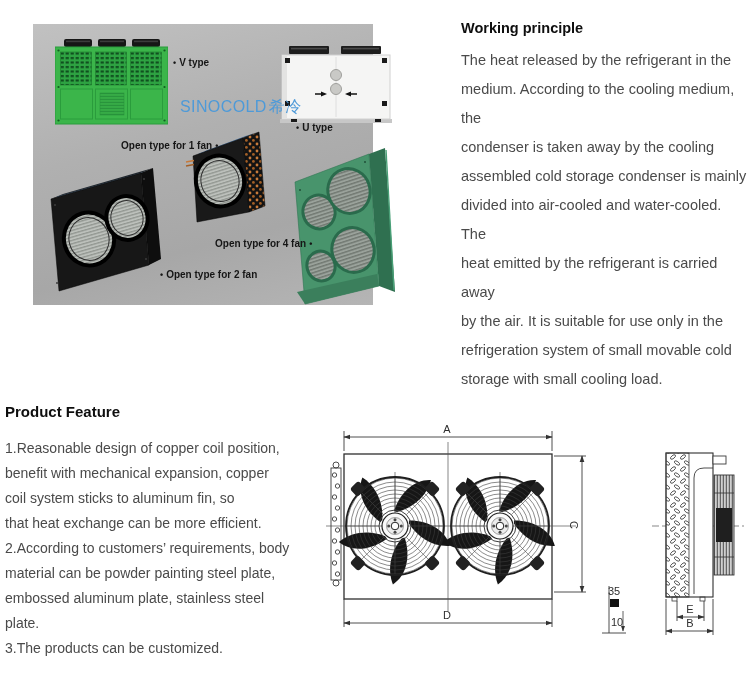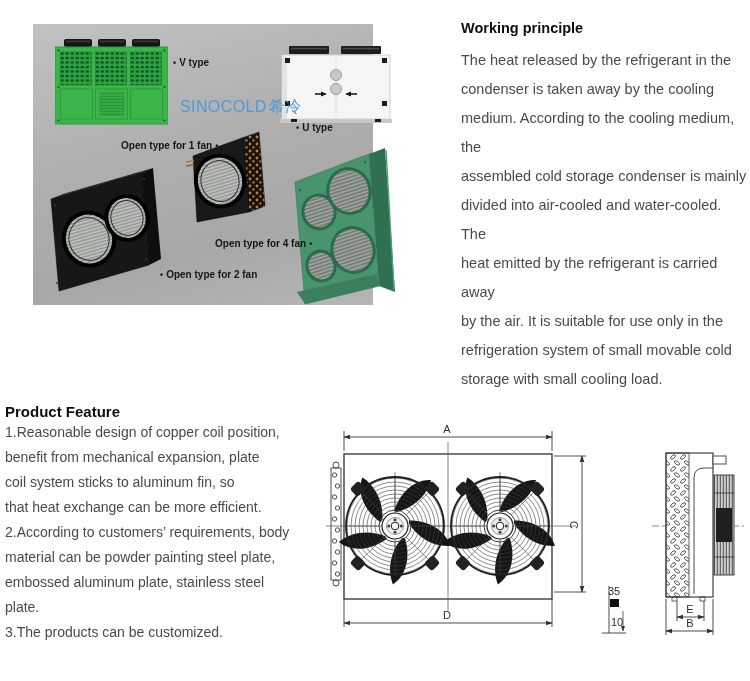--- a/index.html
+++ b/index.html
@@ -17,21 +17,21 @@
   .logo .logo-cjk { margin-left:2px; }
 
   
   .wp { position:absolute; left:461px; top:13px; width:289px; }
   .wp h3 { margin:7px 0 0 0; font-size:14.5px; font-weight:bold; color:#0e0e0e; }
   .wp .lines { margin-top:10px; }
   .wp .tline { font-size:14.5px; line-height:29px; color:#4a4a4a; }
 
   .pf { position:absolute; left:5px; top:400px; width:315px; }
   .pf h3 { margin:3px 0 0 0; font-size:15px; font-weight:bold; color:#0e0e0e; }
-  .pf .lines { }
+  .pf .lines { margin-top:16px; }
   .pf .tline { font-size:14px; line-height:25px; color:#4a4a4a; }
 
   
   .draw { position:absolute; left:320px; top:418px; width:430px; height:255px; }
   .draw text { font-size:11px; fill:#2e2e2e; font-family:"Liberation Sans",sans-serif; }
   .defsvg { position:absolute; width:0; height:0; }
 </style>
 </head>
 <body>
 
@@ -253,36 +253,36 @@
       <span>Open type for 4 fan</span><span class="blt">•</span>
     </div>
 
     <div class="logo"><span class="logo-latin">SINOCOLD</span><span class="logo-cjk">希冷</span></div>
   </div>
 
   <div class="wp">
     <h3>Working principle</h3>
     <div class="lines">
       <div class="tline">The heat released by the refrigerant in the</div>
+      <div class="tline">medium. According to the cooling medium, the</div>
       <div class="tline">condenser is taken away by the cooling</div>
-      <div class="tline">medium. According to the cooling medium, the</div>
       <div class="tline">assembled cold storage condenser is mainly</div>
       <div class="tline">divided into air-cooled and water-cooled. The</div>
       <div class="tline">heat emitted by the refrigerant is carried away</div>
       <div class="tline">by the air. It is suitable for use only in the</div>
       <div class="tline">refrigeration system of small movable cold</div>
       <div class="tline">storage with small cooling load.</div>
     </div>
   </div>
 
   <div class="pf">
     <h3>Product Feature</h3>
     <div class="lines">
       <div class="tline">1.Reasonable design of copper coil position,</div>
-      <div class="tline">benefit from mechanical expansion, plate</div>
+      <div class="tline">benefit with mechanical expansion, copper</div>
       <div class="tline">coil system sticks to aluminum fin, so</div>
       <div class="tline">that heat exchange can be more efficient.</div>
       <div class="tline">2.According to customers’ requirements, body</div>
       <div class="tline">material can be powder painting steel plate,</div>
       <div class="tline">embossed aluminum plate, stainless steel</div>
       <div class="tline">plate.</div>
       <div class="tline">3.The products can be customized.</div>
     </div>
   </div>
 

